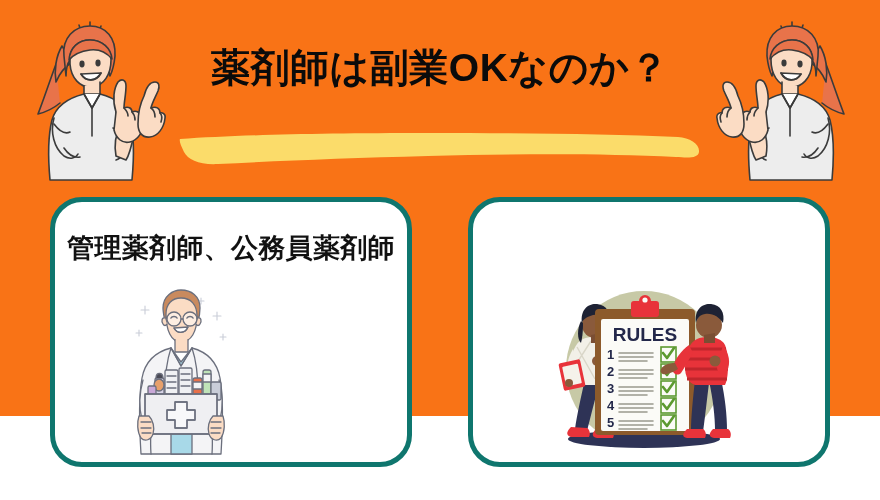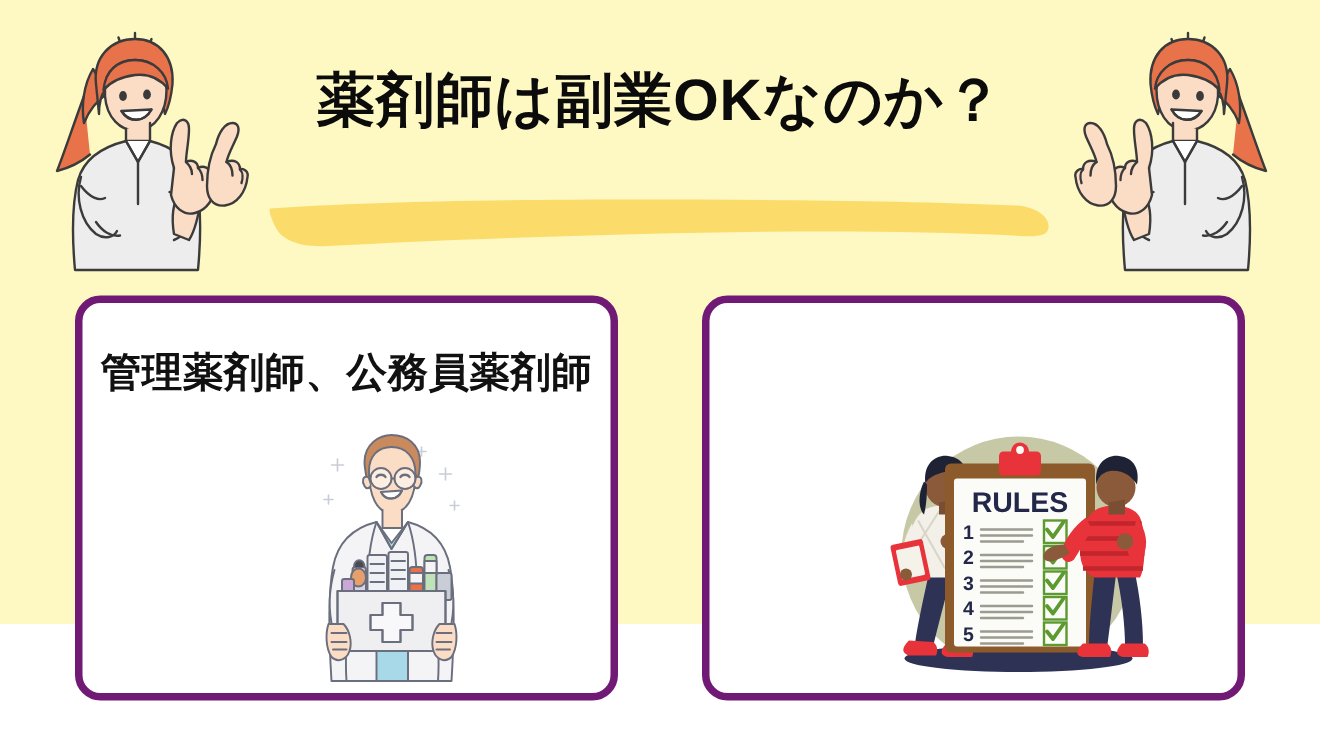--- a/index.html
+++ b/index.html
@@ -10,21 +10,21 @@
     height: 500px;
     background: #ffffff;
     font-family: "Liberation Sans", "DejaVu Sans", sans-serif;
     overflow: hidden;
   }
 
   #slide {
     position: relative;
     width: 880px;
     height: 416px;
-    background: #fef9c3;
+    background: #f97316;
   }
 
   
   .header-figure {
     position: absolute;
     top: 8px;
     width: 170px;
     height: 180px;
   }
   .header-figure.left  { left: 12px; }
@@ -59,22 +59,22 @@
   }
   .brush-underline svg { width: 100%; height: 100%; display: block; }
 
   
   .card {
     position: absolute;
     top: 197px;
     width: 362px;
     height: 270px;
     background: #ffffff;
-    border: 5px solid #701a75;
-    border-radius: 17px;
+    border: 5px solid #0f766e;
+    border-radius: 32px;
   }
   .card.left  { left: 50px; }
   .card.right { left: 468px; }
 
   .card-title {
     position: absolute;
     left: 0; right: 0;
     top: 28px;
     text-align: center;
     font-size: 27px;
@@ -84,21 +84,21 @@
     white-space: nowrap;
   }
 
   .card-illustration {
     position: absolute;
     left: 16px; right: 0;
     top: 80px;
     height: 180px;
     display: flex;
     align-items: center;
-    justify-content: center;
+    justify-content: flex-start;
     padding-left: 44px;
   }
   .card-illustration svg { display: block; }
 
   .illus-pharmacist { width: 132px; height: 180px; }
   .illus-rules      { width: 222px; height: 170px; }
 </style>
 </head>
 <body>
 

